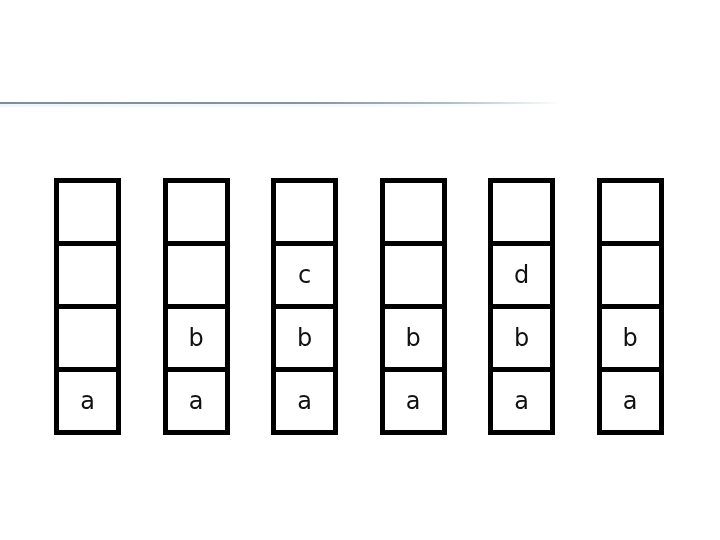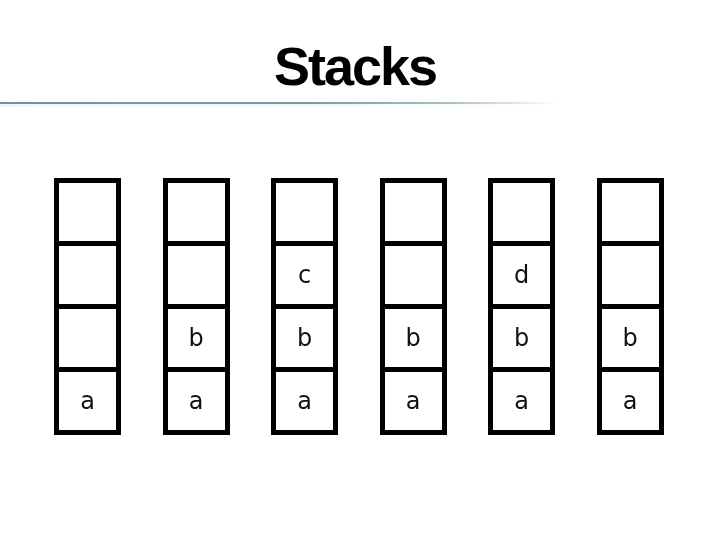--- a/index.html
+++ b/index.html
@@ -85,21 +85,20 @@
     font-size: 24px;
     line-height: 1;
     color: #111111;
   }
 </style>
 </head>
 <body>
 
 <div class="slide">
 
-  <h1 class="title">Stacks</h1>
 
   <div class="divider"></div>
   <div class="divider-glow"></div>
 
   <div class="stacks">
 
     <div class="stack">
       <div class="cell">
           <span class="letter"></span>
         </div>

